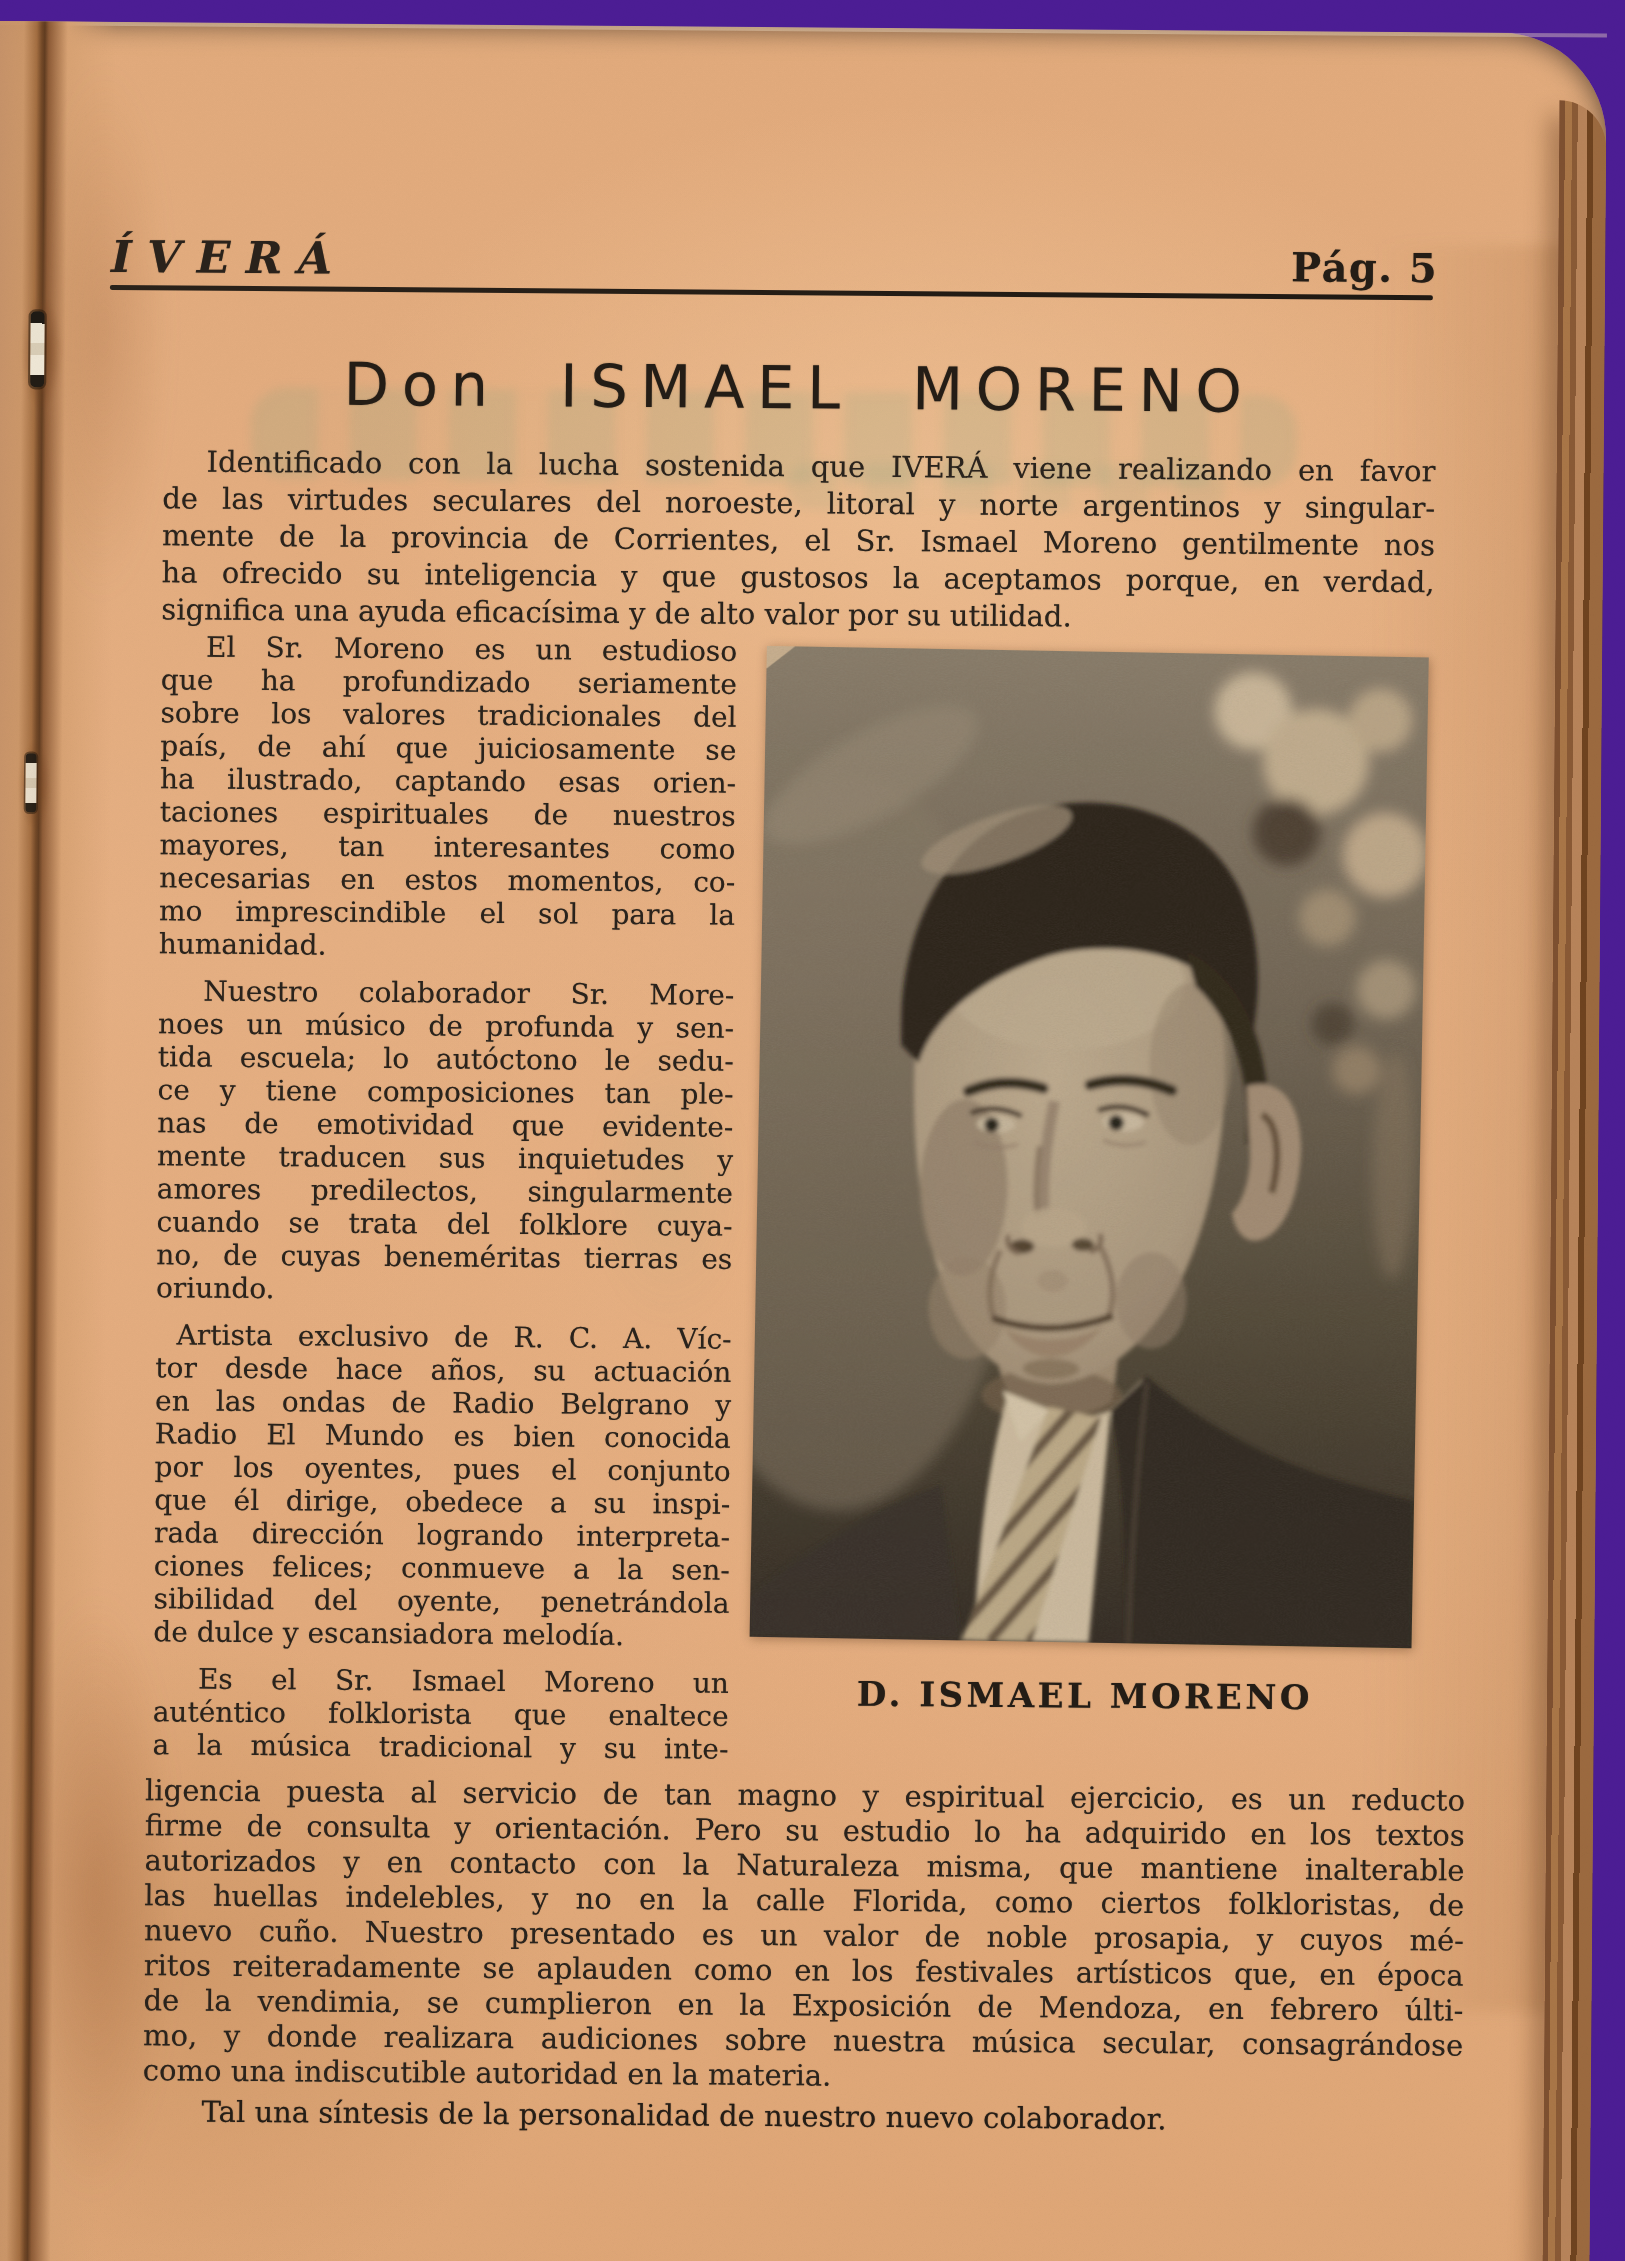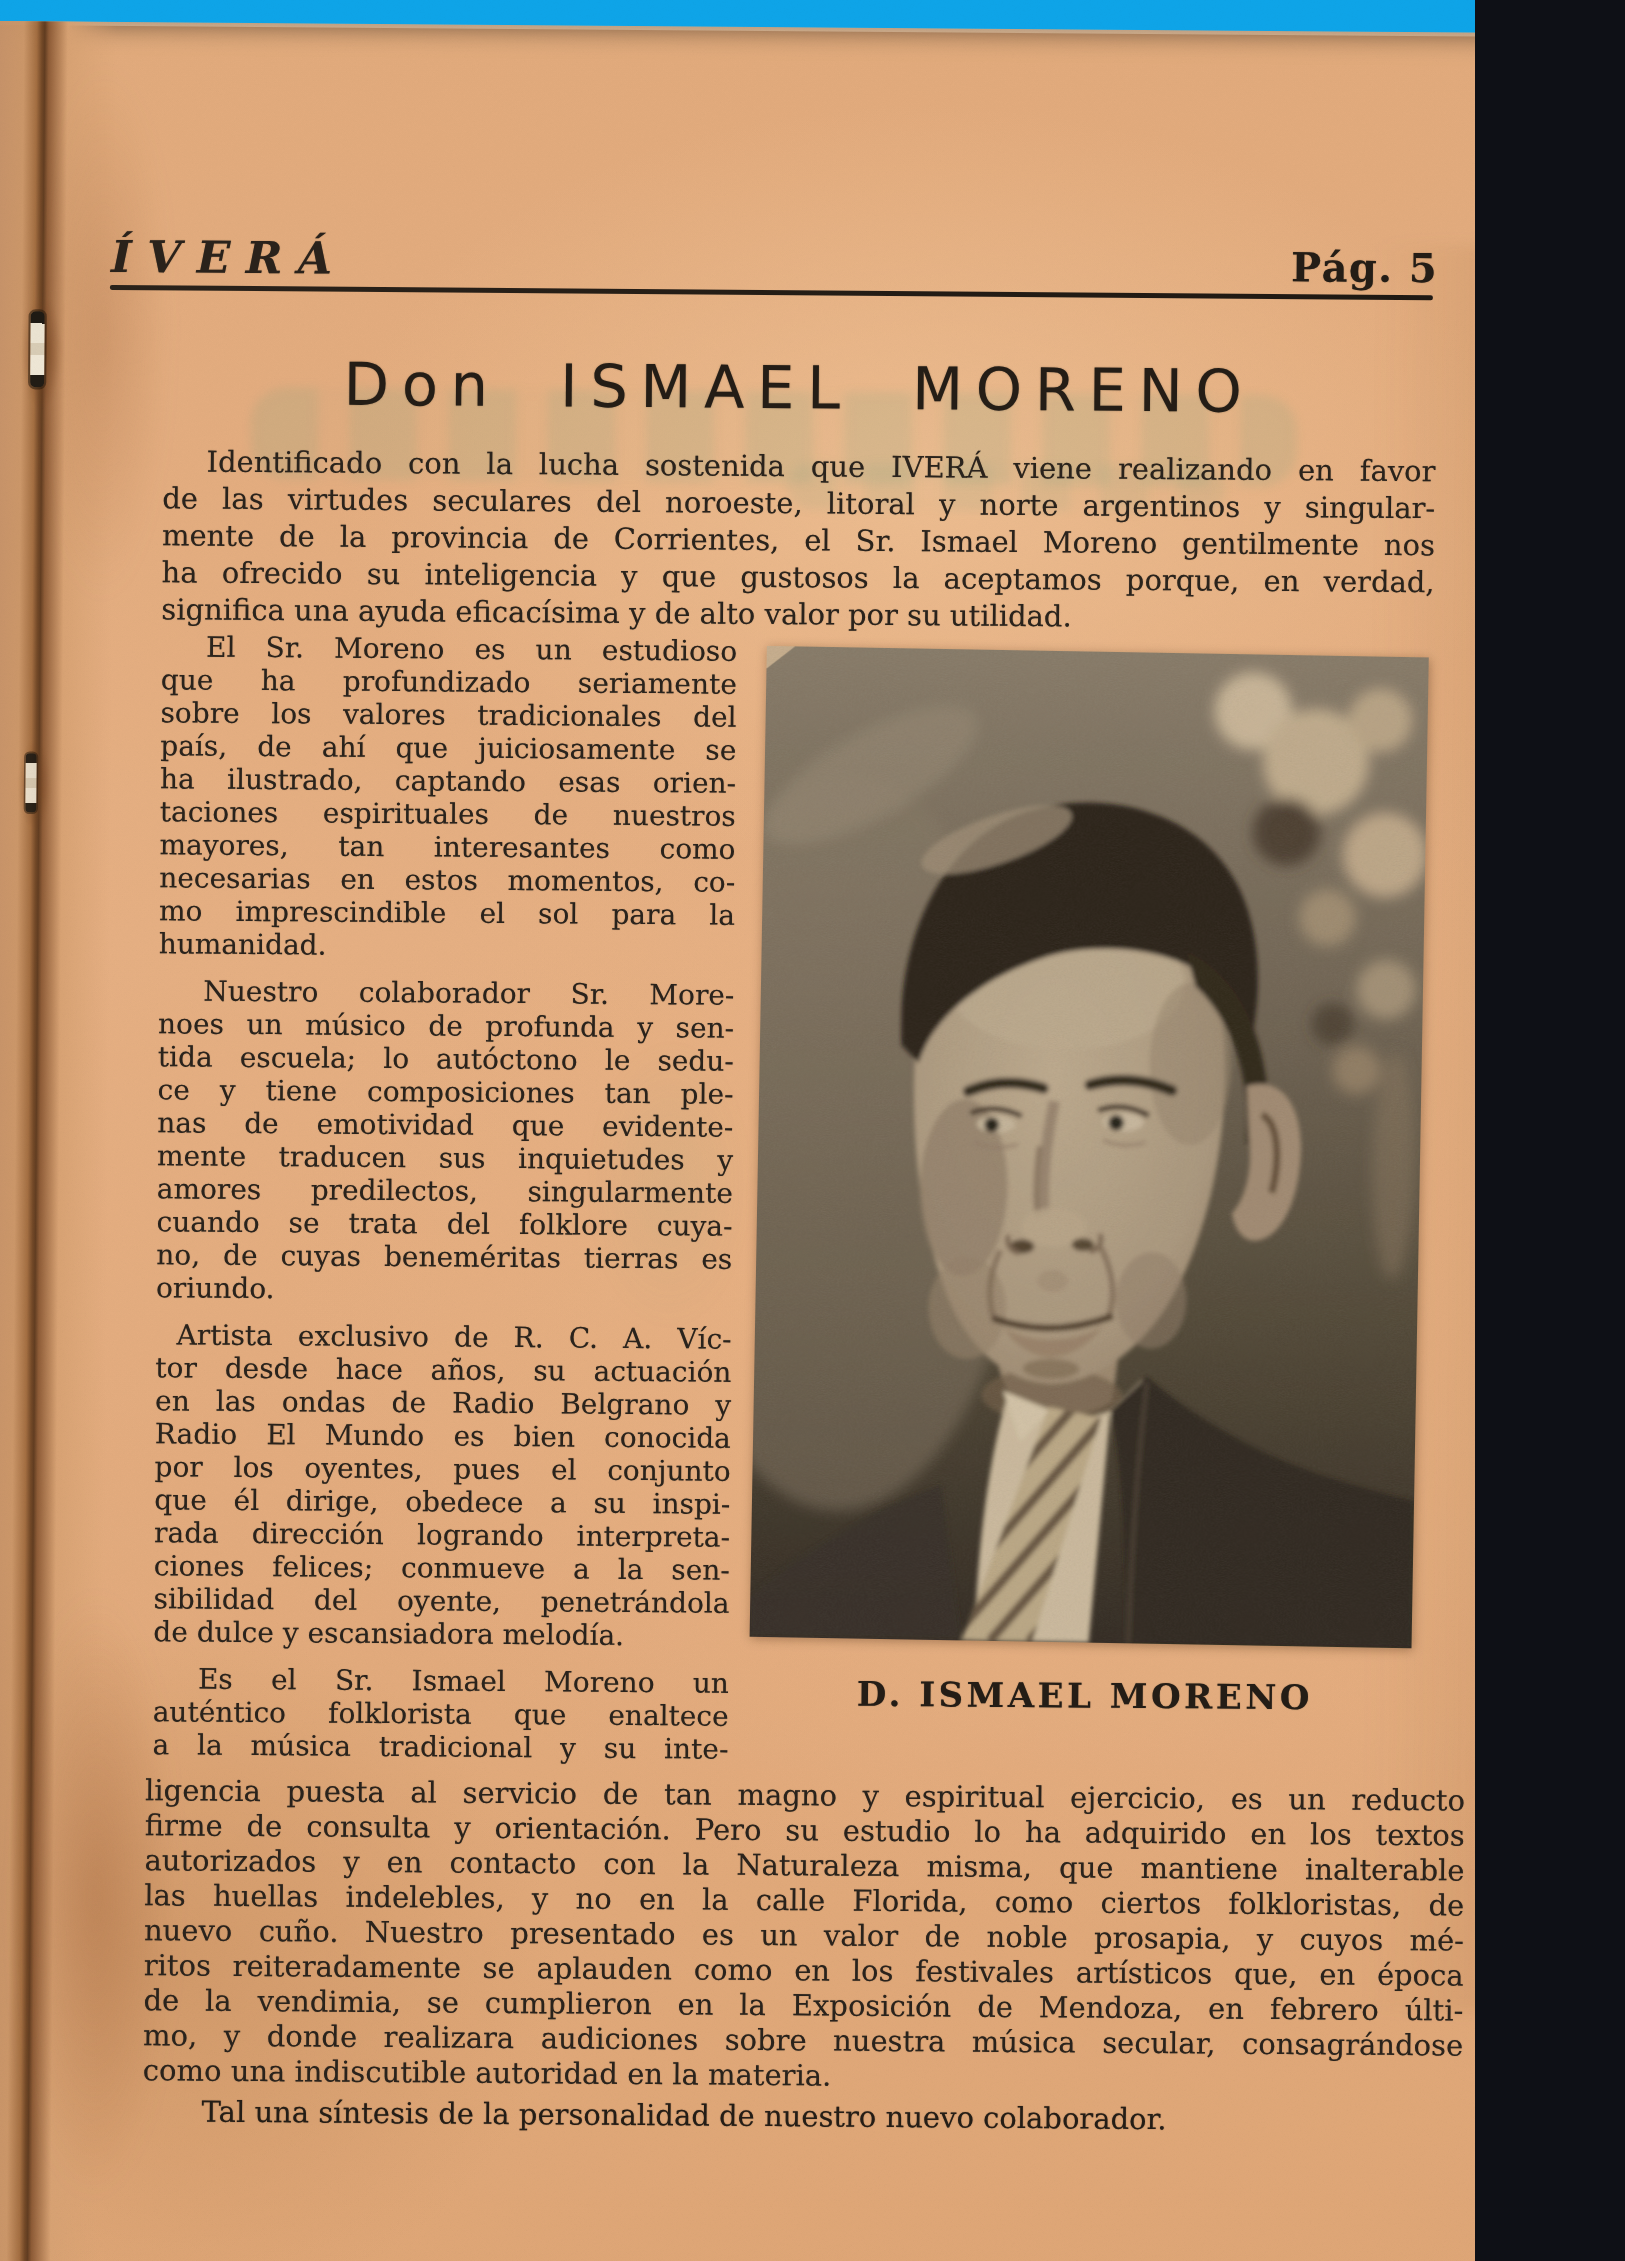--- a/index.html
+++ b/index.html
@@ -1,18 +1,18 @@
 <!DOCTYPE html>
 <html style="font-size:11.3px"><head>
 <meta charset="utf-8">
 <style>
   html,body{margin:0;padding:0;background:#0e1016;}
   .canvas{
-    position:relative; width:1475px; height:2261px; overflow:hidden;
-    background:#0ea5e9;
+    position:relative; width:1625px; height:2261px; overflow:hidden;
+    background:#4c1d95;
     font-family:"DejaVu Serif", serif;
   }
   
   .page{
     position:absolute; left:0; top:21px; width:1607px; height:2290px;
     transform:rotate(0.45deg); transform-origin:0 0;
     border-top-right-radius:106px;
     background:
       radial-gradient(989px 636px at 58% 20%, #edbd90 0%, rgba(237,189,144,0) 60%),
       radial-gradient(1201px 919px at 70% 55%, #e8b284 0%, rgba(232,178,132,0) 70%),

